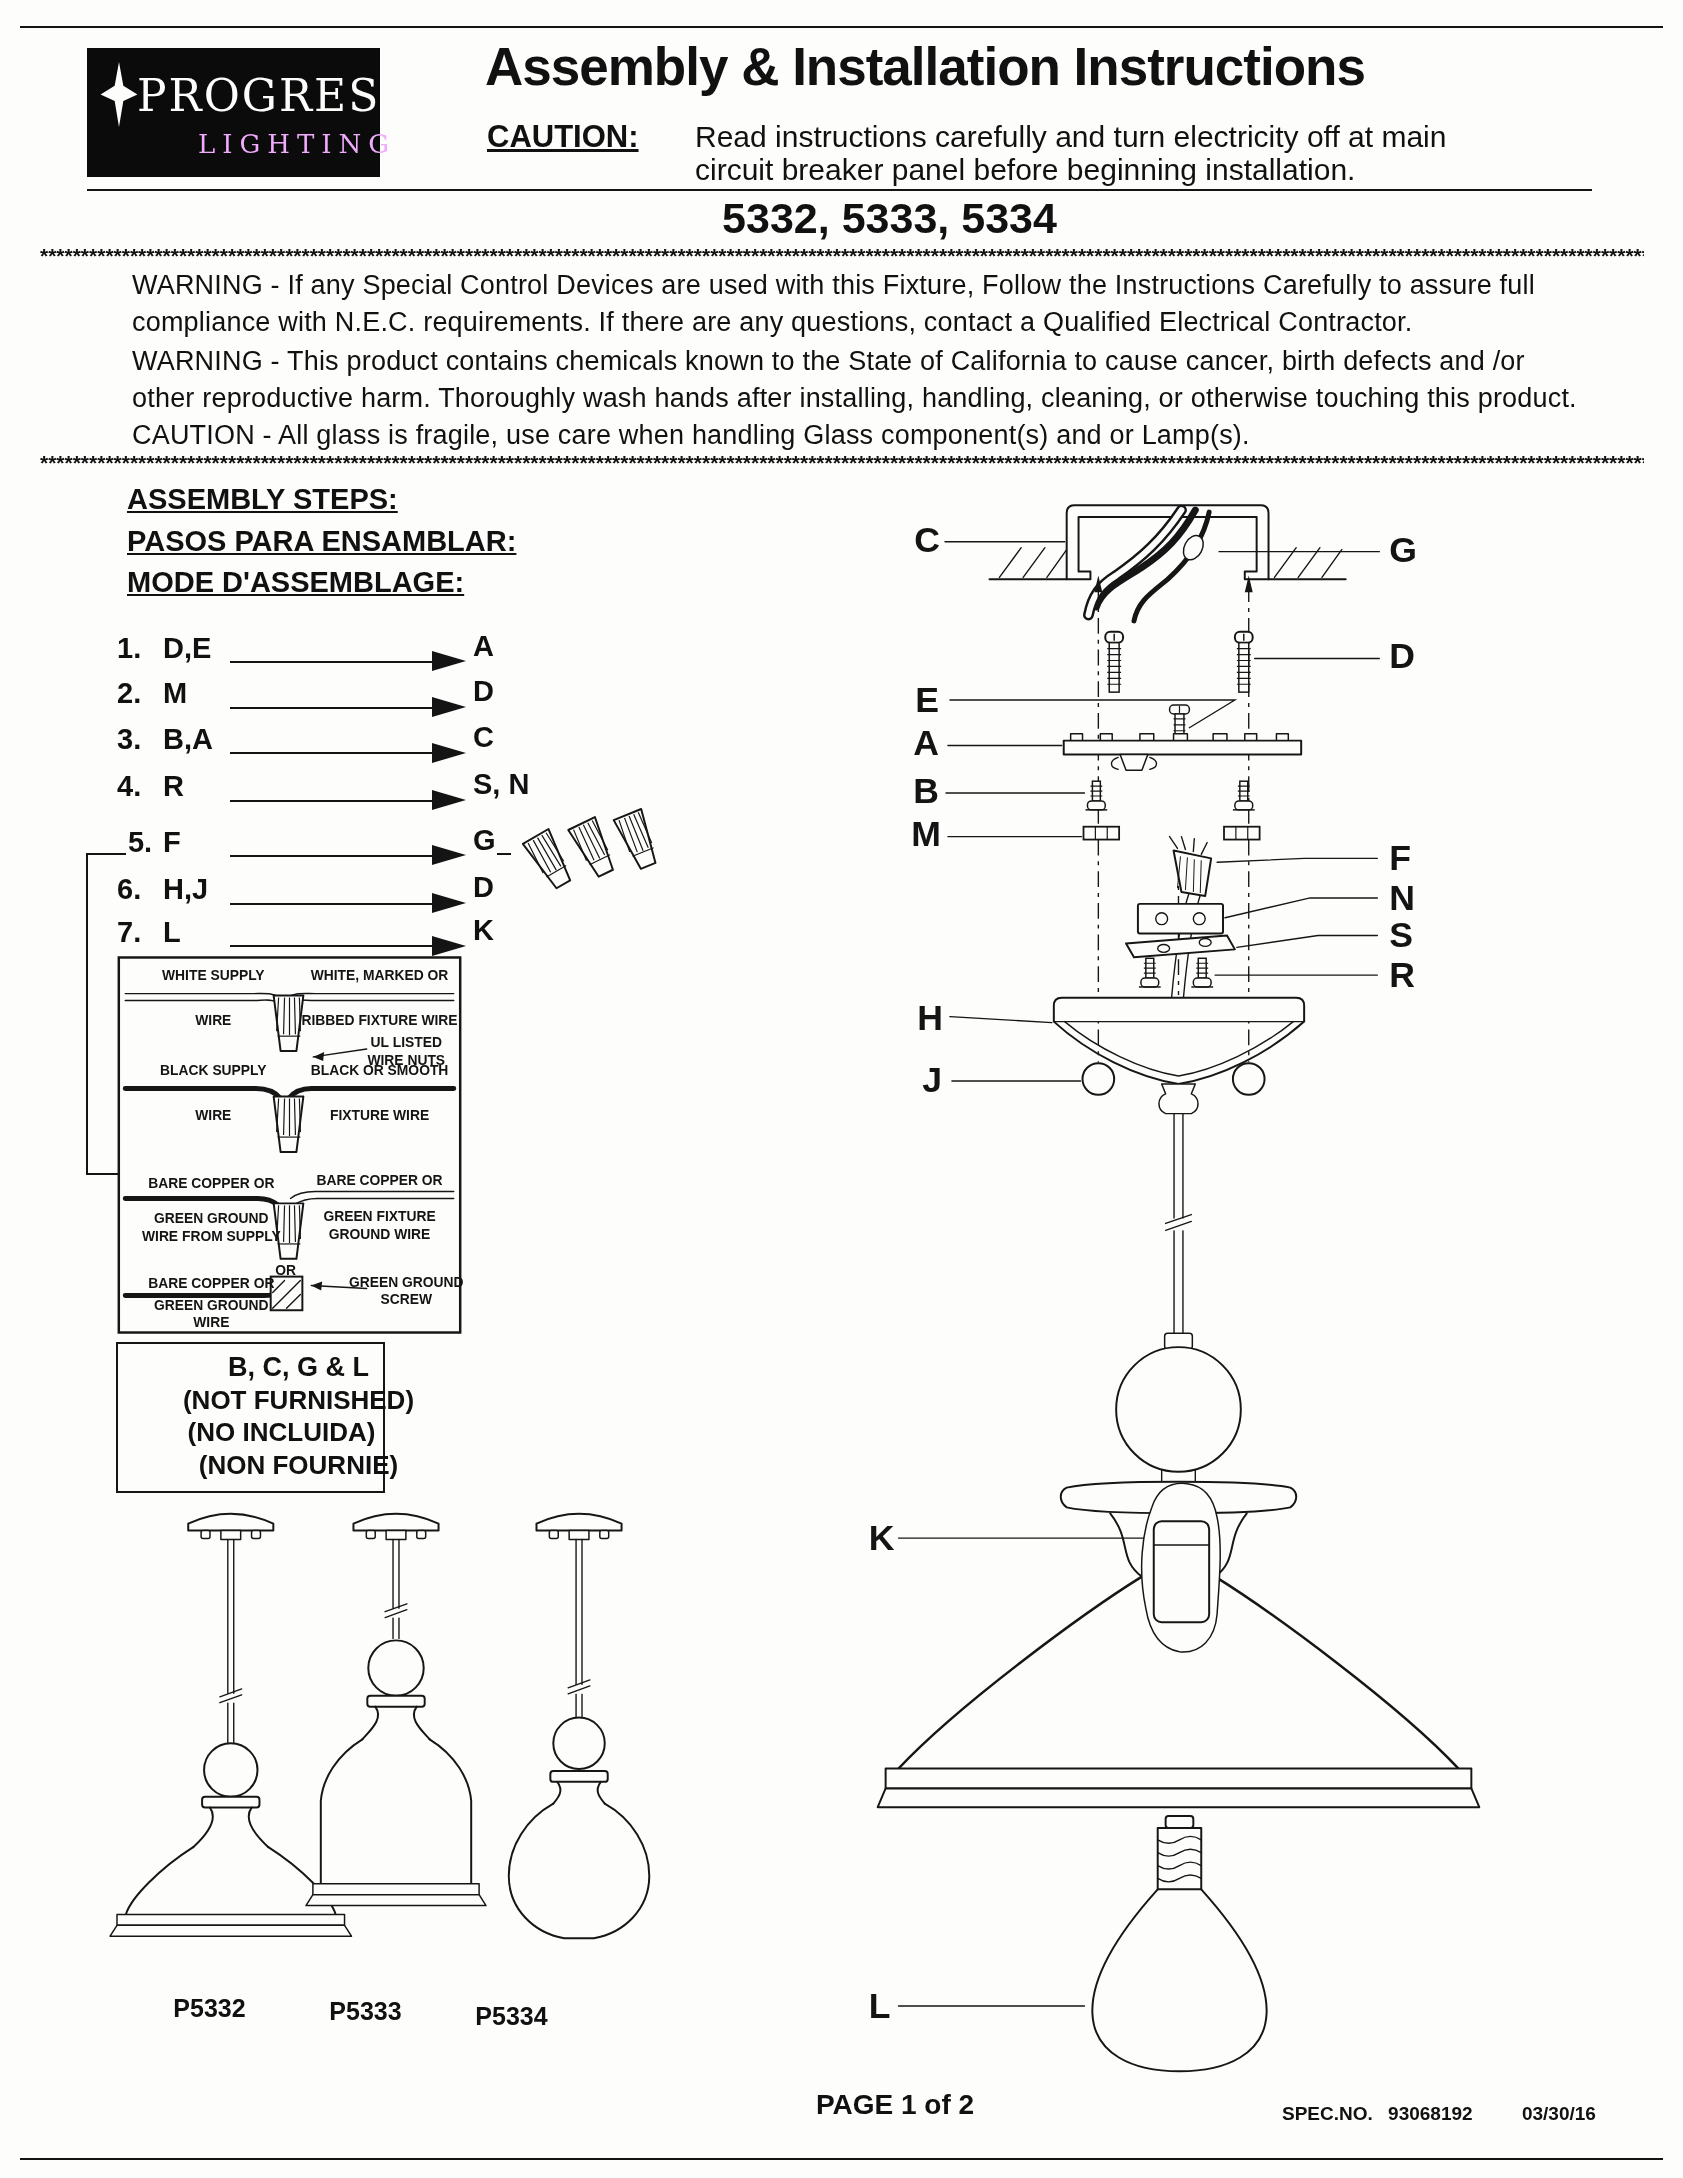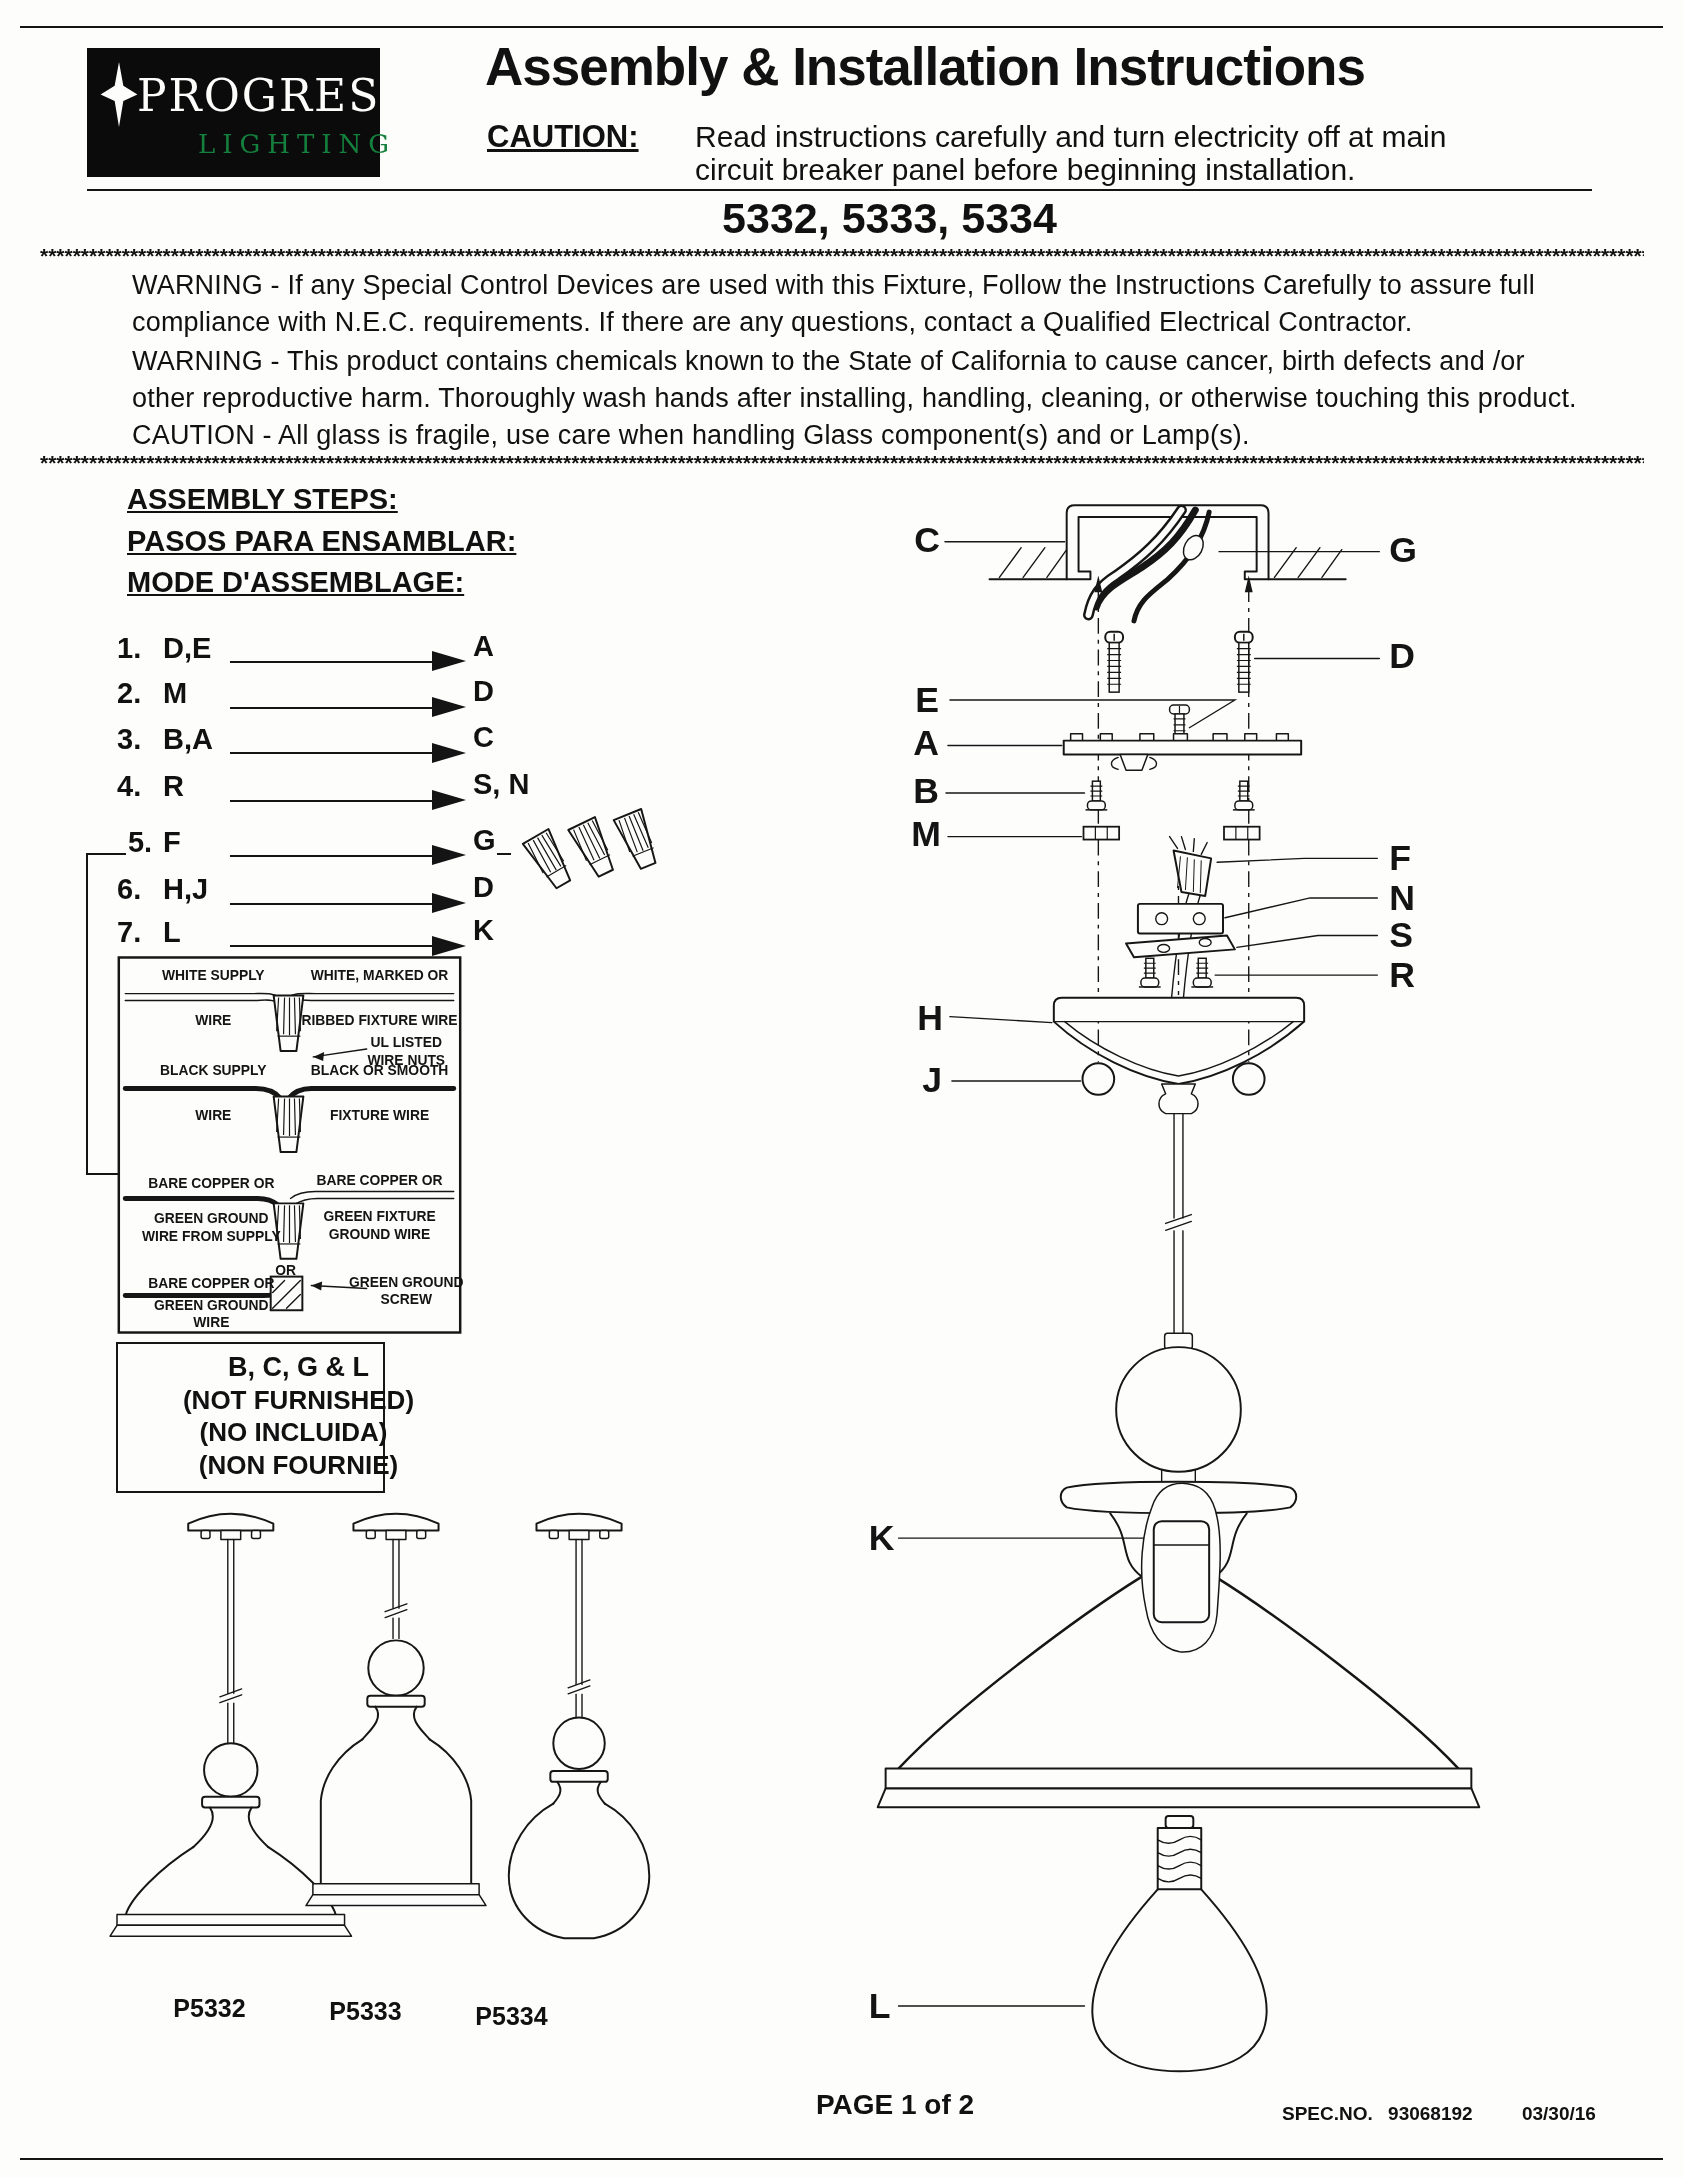--- a/index.html
+++ b/index.html
@@ -34,21 +34,21 @@
 <div id="page">
 
   <div class="line" style="left:20px;top:26px;width:1643px;height:2px;"></div>
   <div class="line" style="left:20px;top:2158px;width:1643px;height:2px;"></div>
 
   <div class="abs logo-box">
     <svg class="abs" style="left:12px;top:14px;" width="40" height="65" viewBox="0 0 34 60">
       <path d="M17,0 L21,22 L34,30 L21,36 L17,60 L13,36 L0,30 L13,22 Z" fill="#fdfdfc"></path>
     </svg>
     <div class="abs" style="left:50px;top:22px;font-family:'DejaVu Serif',serif;font-size:44px;color:#fdfdfc;letter-spacing:2px;">PROGRESS</div>
-    <div class="abs" style="left:111px;top:81px;font-family:'DejaVu Serif',serif;font-size:26px;color:#15803d;letter-spacing:7px;">LIGHTING</div>
+    <div class="abs" style="left:111px;top:81px;font-family:'DejaVu Serif',serif;font-size:26px;color:#f0abfc;letter-spacing:7px;">LIGHTING</div>
   </div>
 
   <div class="abs b" style="left:485px;top:36px;font-size:53px;letter-spacing:-1px;">Assembly &amp; Installation Instructions</div>
   <div class="abs b u" style="left:487px;top:119px;font-size:31px;">CAUTION:</div>
   <div class="abs" style="left:695px;top:120px;font-size:30px;">Read instructions carefully and turn electricity off at main</div>
   <div class="abs" style="left:695px;top:153px;font-size:30px;">circuit breaker panel before beginning installation.</div>
   <div class="line" style="left:87px;top:189px;width:1505px;height:2px;"></div>
 
   <div class="abs b center" style="left:0;top:194px;width:1683px;font-size:43px;">5332, 5333, 5334</div>
 
@@ -166,21 +166,21 @@
     <text class="wt" x="95" y="336">BARE COPPER OR</text>
     <text class="wt" x="95" y="358">GREEN GROUND</text>
     <text class="wt" x="95" y="375">WIRE</text>
     <text class="wt" x="292" y="334">GREEN GROUND</text>
     <text class="wt" x="292" y="352">SCREW</text>
   </svg>
 
   <div class="abs" style="left:116px;top:1342px;width:265px;height:147px;border:2.5px solid #161616;">
     <div class="abs b center" style="left:0;top:8px;width:265px;font-size:27px;">B, C, G &amp; L</div>
     <div class="abs b center" style="left:0;top:41px;width:265px;font-size:26px;">(NOT FURNISHED)</div>
-    <div class="abs b center" style="left:12px;top:73px;width:231px;font-size:26px;text-align:center;">(NO INCLUIDA)</div>
+    <div class="abs b center" style="left:0;top:73px;width:231px;font-size:26px;text-align:center;">(NO INCLUIDA)</div>
     <div class="abs b center" style="left:0;top:106px;width:265px;font-size:26px;">(NON FOURNIE)</div>
   </div>
 
   <svg class="abs" style="left:99px;top:1490px;" width="594" height="465" viewBox="0 0 600 470">
 
     <g>
       <path class="fw" d="M90,34 Q133,14 176,34 L176,41 H90 Z"></path>
       <rect class="fw1" x="123" y="41" width="20" height="9"></rect>
       <rect class="fw1" x="103" y="41" width="9" height="8" rx="2"></rect>
       <rect class="fw1" x="154" y="41" width="9" height="8" rx="2"></rect>

